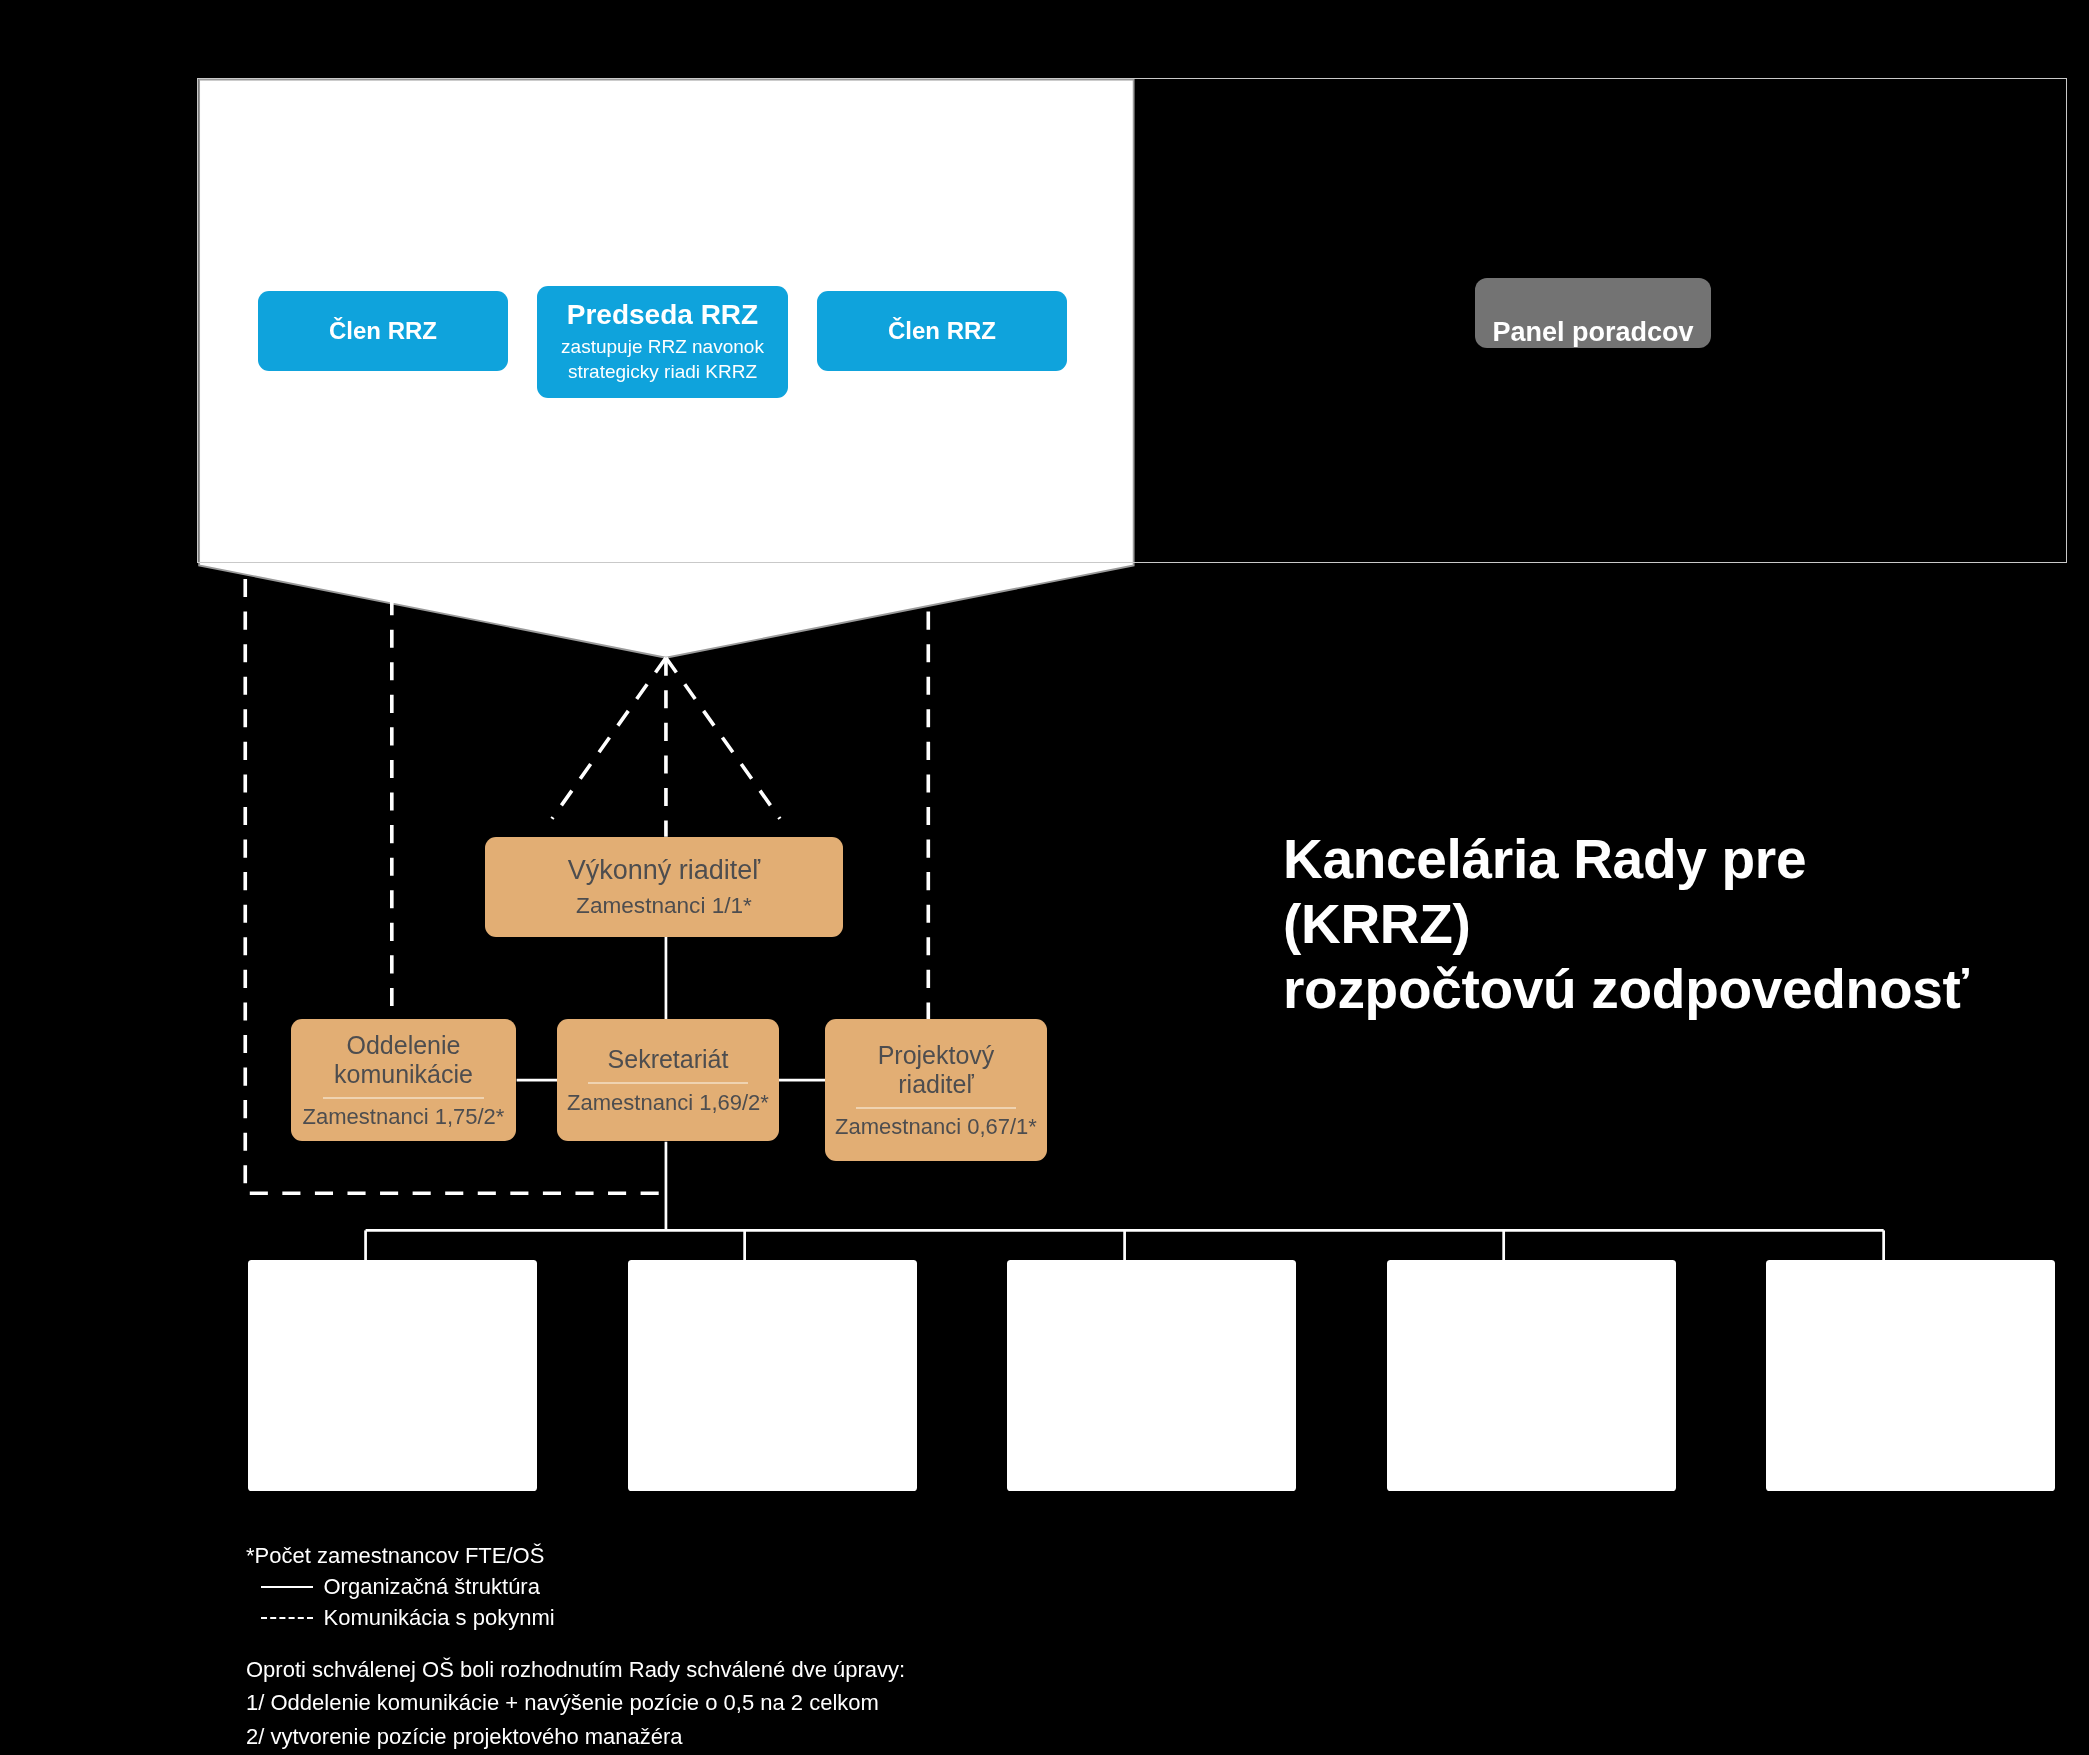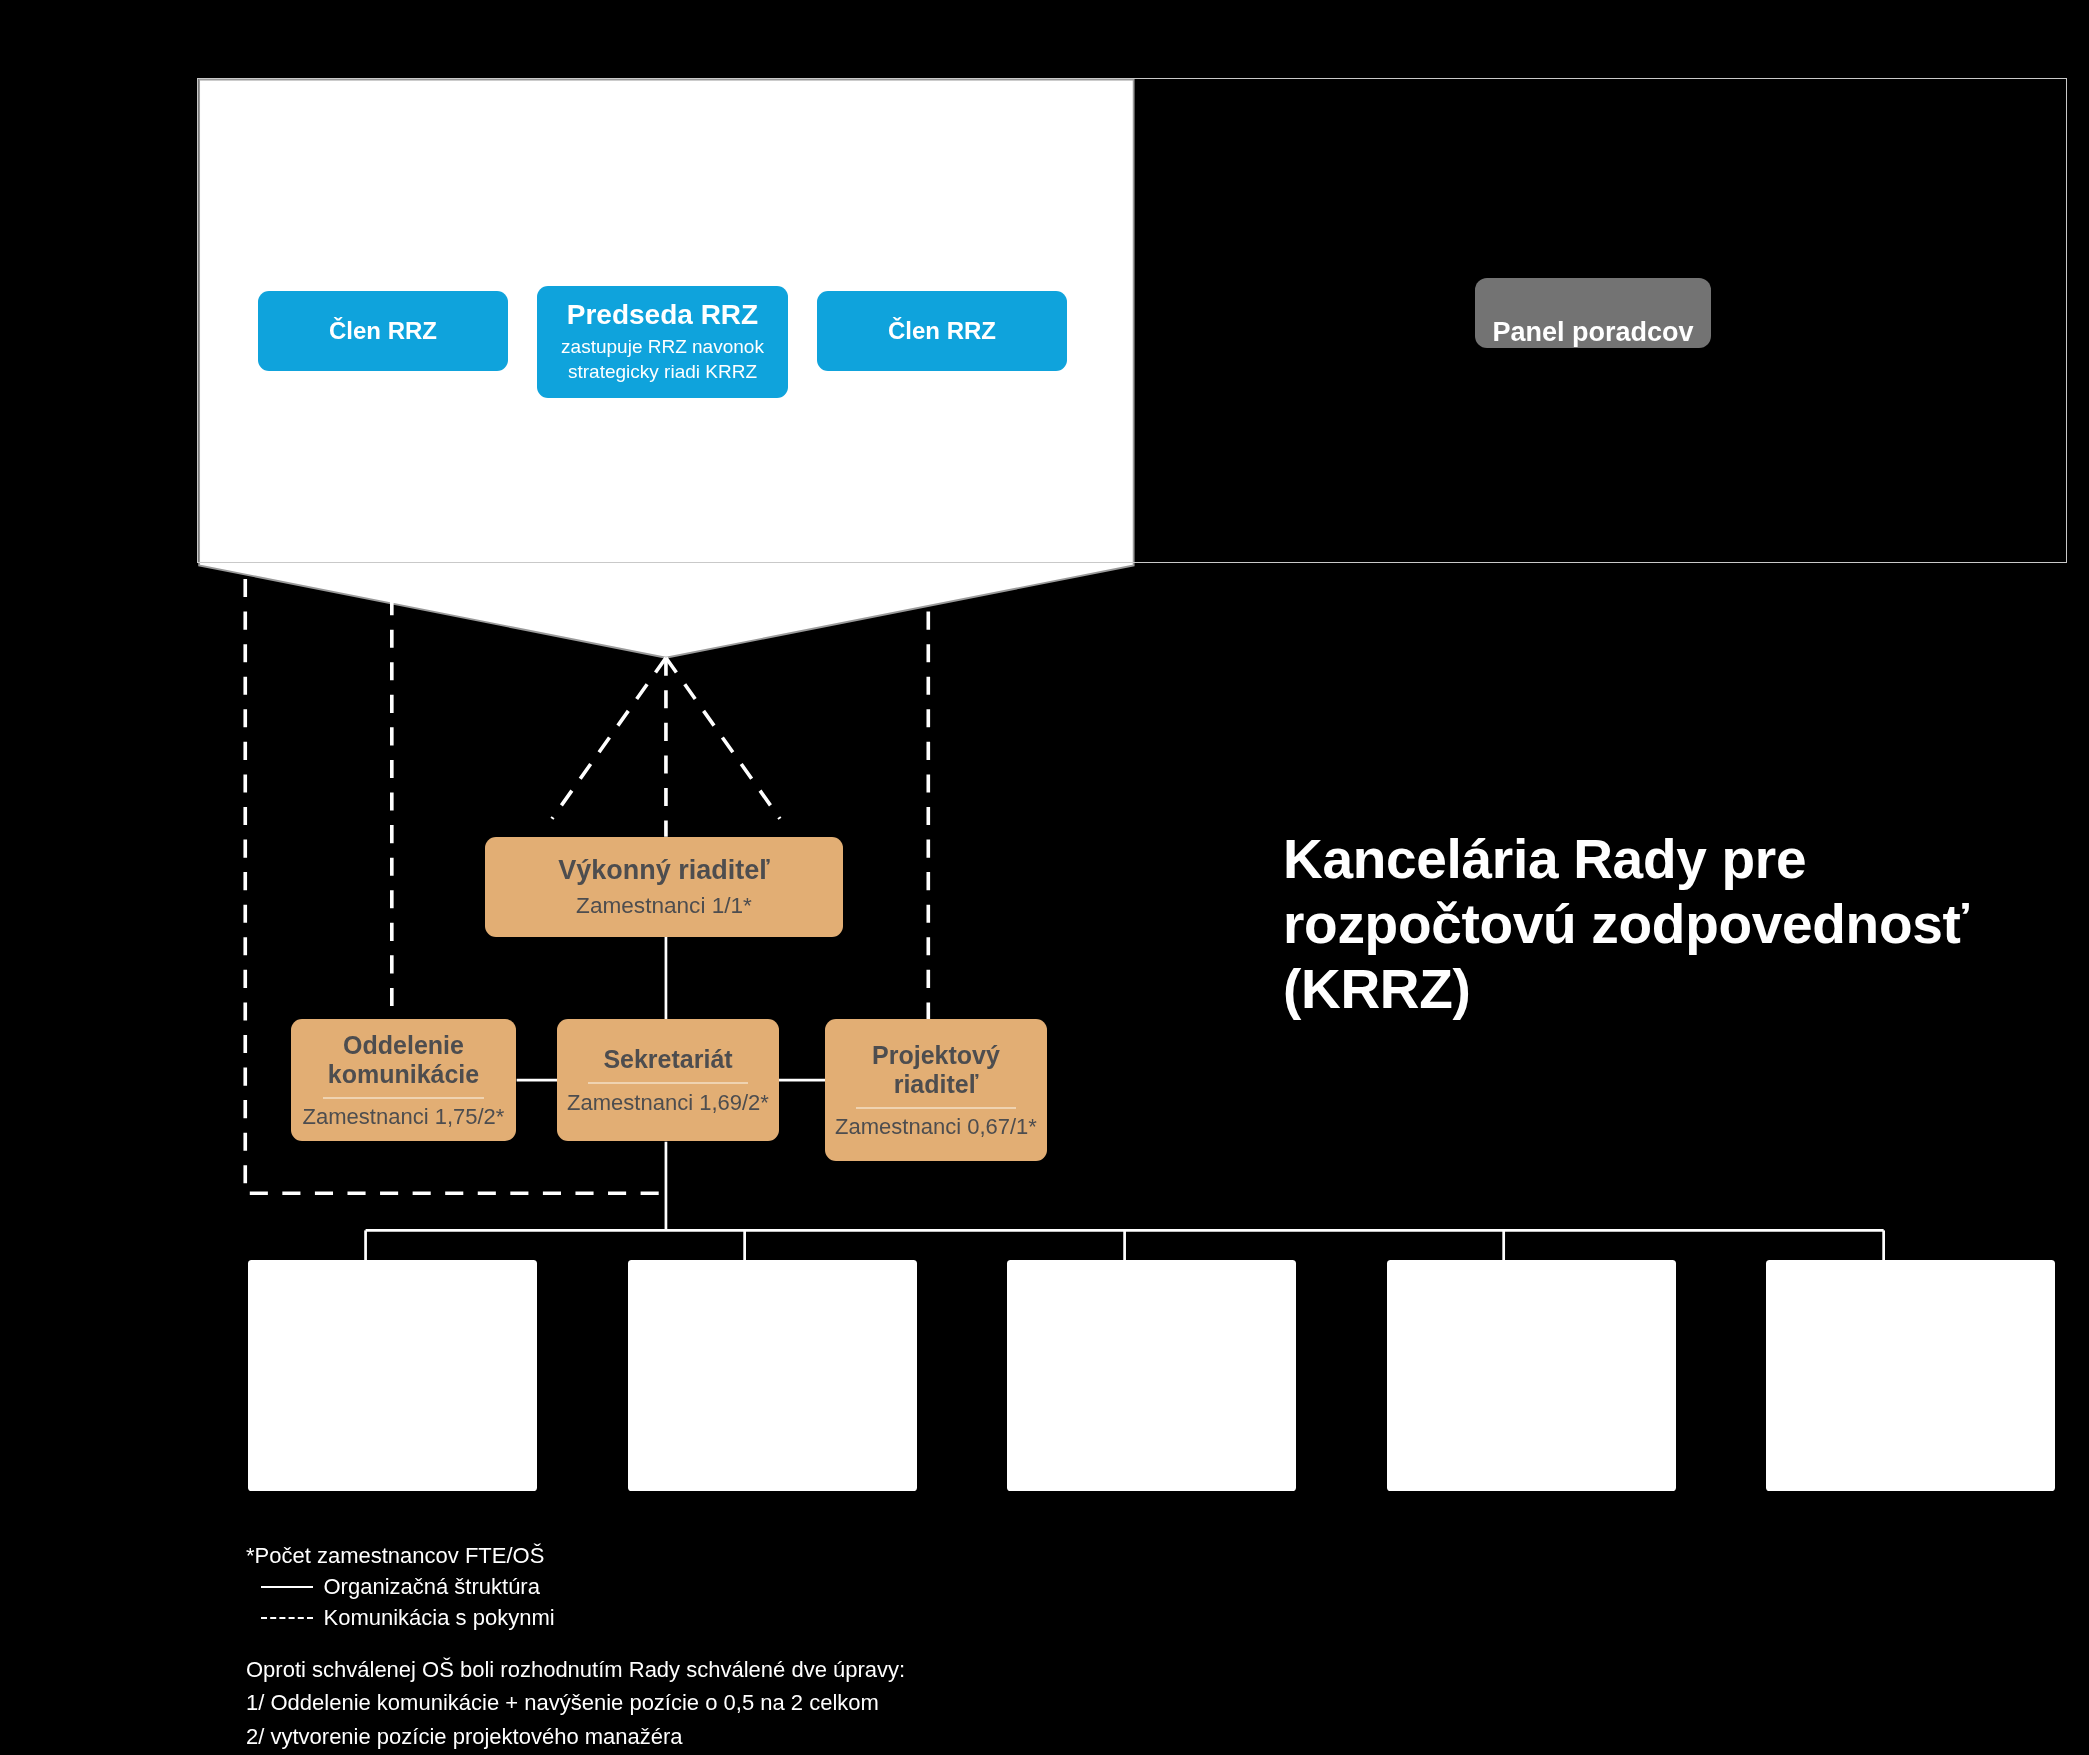--- a/index.html
+++ b/index.html
@@ -120,21 +120,21 @@
     border-radius: 11px;
     box-sizing: border-box;
     display: flex;
     flex-direction: column;
     align-items: center;
     justify-content: center;
     z-index: 6;
   }
   .tan-title {
     font-size: 25px;
-    font-weight: bold;
+    font-weight: normal;
     line-height: 1.16;
     text-align: center;
   }
   .tan-rule {
     width: 78%;
     height: 1.8px;
     background: #efd3b1;
     margin: 8.1px 0 6.3px;
   }
   .tan-sub {
@@ -276,22 +276,22 @@
       <span>Člen RRZ</span>
     </div>
   </div>
 
   <div class="node-gray">
     <span>Panel poradcov</span>
   </div>
 
   <div class="krrz-heading">
     <div>Kancelária Rady pre</div>
+    <div>(KRRZ)</div>
     <div>rozpočtovú zodpovednosť</div>
-    <div>(KRRZ)</div>
   </div>
 
   <div class="node-tan" id="node-director">
     <div class="tan-title">Výkonný riaditeľ</div>
     <div class="tan-sub">Zamestnanci 1/1*</div>
   </div>
 
   <div class="node-tan" id="node-comms">
     <div class="tan-title">
       <div>Oddelenie</div>

